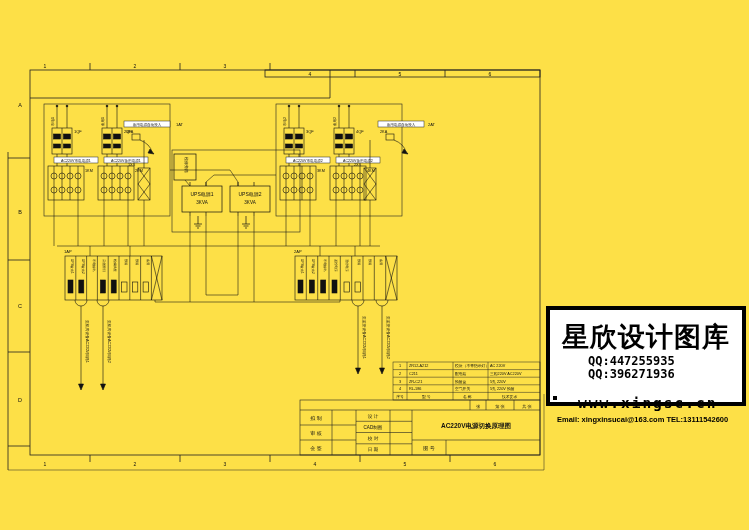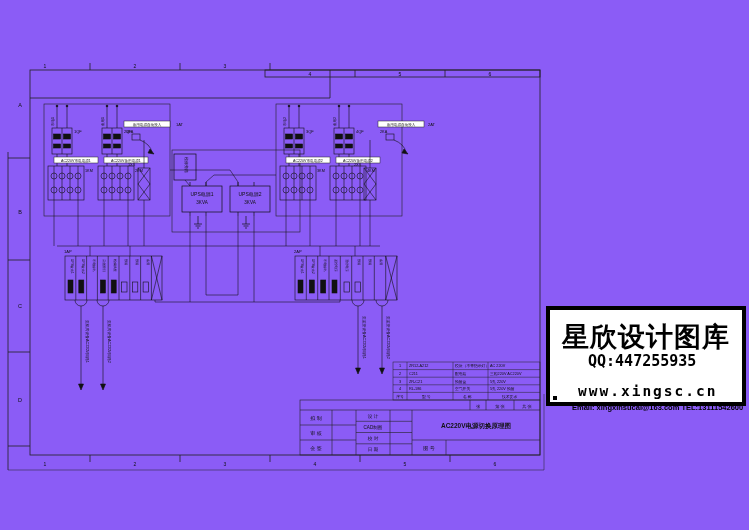--- a/index.html
+++ b/index.html
@@ -1,29 +1,29 @@
 <!DOCTYPE html>
 <html><head>
 <meta charset="utf-8">
 <style>
   html,body{margin:0;padding:0;background:#fff;}
-  #stage{position:relative;width:749px;height:530px;background:#8b5cf6;overflow:hidden;
+  #stage{position:relative;width:749px;height:530px;background:#fde047;overflow:hidden;
          font-family:"Liberation Sans",sans-serif;}
   #cad{position:absolute;left:0;top:0;}
   
   #wm{position:absolute;left:546px;top:306px;width:200px;height:100px;
       border:4px solid #000;background:#fff;box-sizing:border-box;}
   #wm .brand{font-family:"DejaVu Serif",serif;font-weight:bold;font-size:27px;
       letter-spacing:1px;text-align:center;margin-top:9px;color:#000;white-space:nowrap;}
-  #wm .qq{font-family:"DejaVu Sans Mono",monospace;font-weight:bold;font-size:15px;
+  #wm .qq{font-family:"DejaVu Sans Mono",monospace;font-weight:bold;font-size:12px;
       margin-left:38px;line-height:12.5px;color:#000;}
   #wm .site{font-family:"DejaVu Sans Mono",monospace;font-weight:bold;font-size:14.5px;
       letter-spacing:2px;margin-left:28px;margin-top:15px;color:#000;}
   #wm .contact{font-family:"Liberation Sans",sans-serif;font-weight:bold;font-size:7.5px;
-      margin-left:22px;margin-top:4px;color:#000;white-space:nowrap;}
+      margin-left:7px;margin-top:4px;color:#000;white-space:nowrap;}
   #wm .dot{position:absolute;left:3px;bottom:2px;width:4px;height:4px;background:#000;}
   text{fill:#111;font-family:"Liberation Sans",sans-serif;}
 </style>
 </head>
 <body>
 
 <div id="stage">
 
 <svg id="cad" width="749" height="530" viewBox="0 0 749 530">
 
@@ -489,18 +489,19 @@
     <text x="373" y="440" font-size="4.6" text-anchor="middle">校 对</text>
     <text x="373" y="451.3" font-size="4.6" text-anchor="middle">日 期</text>
     <text x="476" y="427.5" font-size="6.5" font-weight="bold" text-anchor="middle">AC220V电源切换原理图</text>
     <text x="429" y="450" font-size="5" text-anchor="middle">图 号</text>
   </g>
 </svg>
 
   <div id="wm">
     <div class="brand">星欣设计图库</div>
     <div class="qq">QQ:447255935</div>
+    <div class="qq">QQ:396271936</div>
     <div class="site">www.xingsc.cn</div>
     <div class="contact">Email: xingxinsucai@163.com  TEL:13111542600</div>
     <div class="dot"></div>
   </div>
 
 </div>
 
 </body></html>

